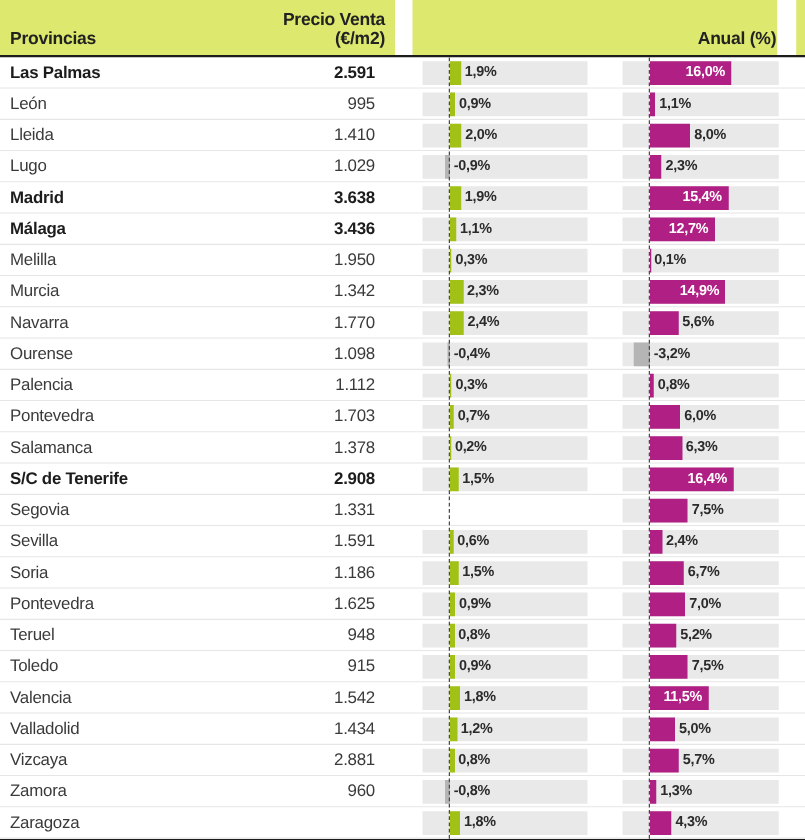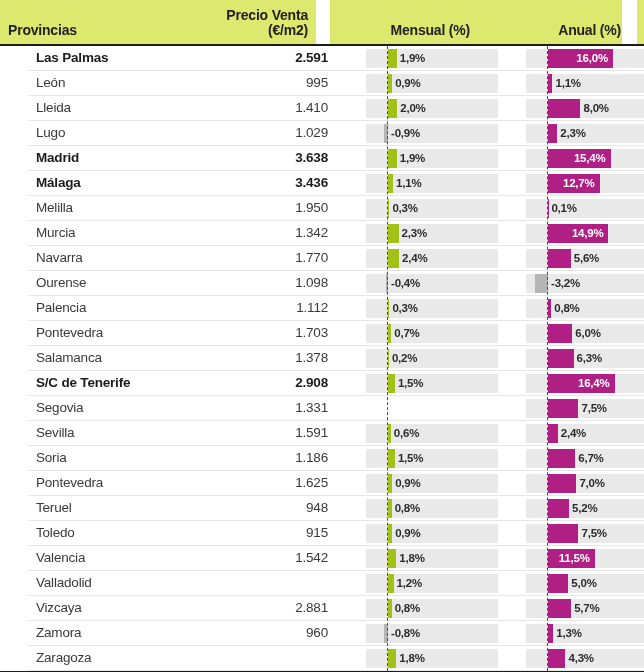--- a/index.html
+++ b/index.html
@@ -25,21 +25,21 @@
   .hlabel{
     font-weight:bold;font-size:14px;color:#222;line-height:15px;
     letter-spacing:-0.2px;padding-bottom:6px;white-space:pre-line;
   }
   .h-provincias{padding-left:8px;}
   .h-precio{padding-right:8px;text-align:right;}
   .h-mensual{text-align:right;width:140px;}
   .h-anual{text-align:right;flex:1;padding-right:1px;}
 
   
-  .rows{position:relative;margin-left:28px;}
+  .rows{position:relative;}
   .row{
     position:relative;height:25px;box-sizing:border-box;
     border-bottom:1px solid #e6e6e6;background:#fff;
   }
   .row .name{
     position:absolute;left:8px;top:0;line-height:24px;
     font-size:13.5px;color:#3a3a3a;letter-spacing:-0.2px;
   }
   .row .price{
     position:absolute;left:0;top:0;width:300px;text-align:right;
@@ -77,21 +77,20 @@
 <div class="table">
 
   <div class="header">
     <div class="hblock hblock1">
       <div class="hlabel h-provincias">Provincias</div>
       <div class="hlabel h-precio">Precio Venta
 (€/m2)</div>
     </div>
     <div class="hgap1"></div>
     <div class="hblock hblock2">
-      <div class="hlabel h-mensual">Mensual (%)</div>
       <div class="hlabel h-anual">Anual (%)</div>
     </div>
     <div class="hgap2"></div>
     <div class="hblock3"></div>
   </div>
 
   <div class="rows" id="rows">
     <div class="baseline m"></div>
     <div class="baseline a"></div>
 
@@ -359,20 +358,21 @@
       <span class="bar-label" style="left: 33.28px;">1,8%</span>
     </span>
     <span class="track anual">
       <span class="bar magenta" style="width: 46.69px; left: 22px;"></span>
       <span class="bar-label inside" style="left: 22px; width: 41.69px;">11,5%</span>
     </span>
   </div>
 
   <div class="row">
     <span class="name">Valladolid</span>
+    <span class="price">1.434</span>
     <span class="track mensual">
       <span class="bar green" style="width: 5.52px; left: 22px;"></span>
       <span class="bar-label" style="left: 30.52px;">1,2%</span>
     </span>
     <span class="track anual">
       <span class="bar magenta" style="width: 20.3px; left: 22px;"></span>
       <span class="bar-label" style="left: 45.3px;">5,0%</span>
     </span>
   </div>
 

